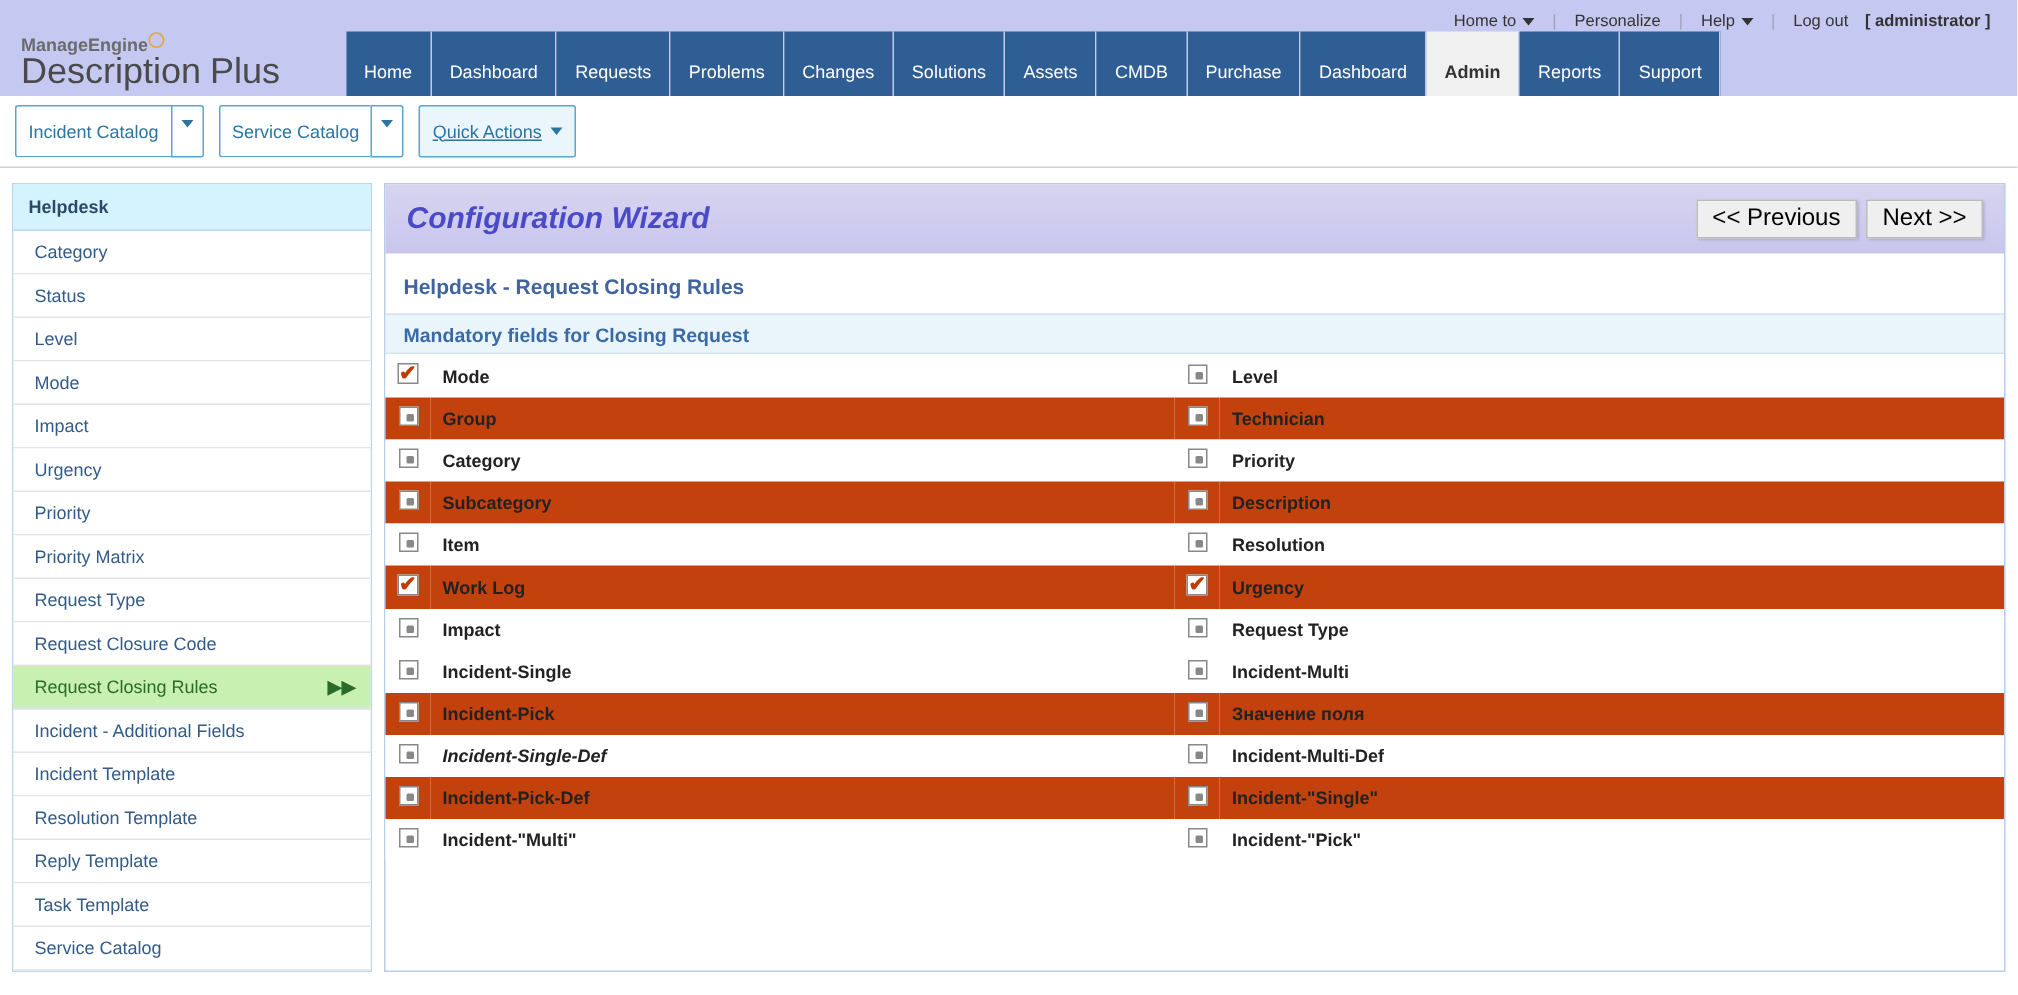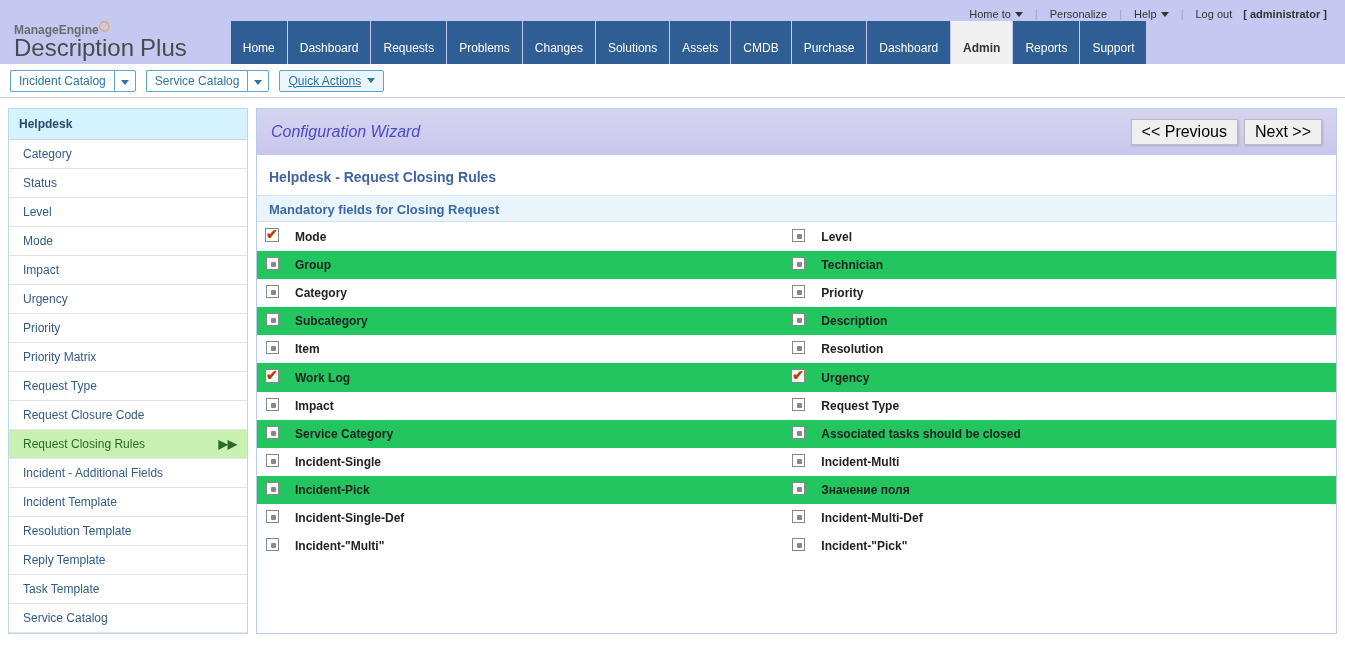--- a/index.html
+++ b/index.html
@@ -8,41 +8,41 @@
   .top-link { color: #333; cursor: pointer; display: inline-flex; align-items: center; gap: 4px; padding: 0 6px; }
   .top-sep { color: #a0a0c0; }
   .brandrow { background: #c5c9f1; height: 36px; display: flex; align-items: flex-end; }
   .logo { padding: 0 14px 4px 14px; display: flex; flex-direction: column; line-height: 1; }
   .logo-top { font-size: 12px; color: #6b6b6b; font-weight: 600; }
   .logo-bot { font-size: 24px; font-weight: 400; color: #4a4a4a; display: flex; align-items: baseline; gap: 6px; }
   .logo-bot .plus { font-weight: 300; }
   .mainnav { display: flex; margin-left: 30px; }
   .nav-tab { background: #2f5e94; color: #fff; border-right: 1px solid #c5c9f1; padding: 20px 12px 9px 12px; font-size: 12px; cursor: pointer; }
   .nav-tab.active { background: #f0f0f0; color: #333; font-weight: bold; }
-  .subnav { background: #fff; border-bottom: 1px solid #d0d0d0; padding: 6px 10px; display: flex; gap: 10px; align-items: center; height: 34px; }
+  .subnav { background: #fff; border-bottom: 1px solid #d0d0d0; padding: 6px 10px; display: flex; gap: 10px; height: 48px; }
   .subnav-btn { border: 1px solid #5aa6cc; background: #fff; color: #2b75a3; padding: 3px 8px; font-size: 12px; cursor: pointer; display: inline-flex; align-items: center; gap: 6px; border-radius: 2px; }
   .subnav-combo { display: inline-flex; }
   .subnav-combo .subnav-btn { border-right: none; border-top-right-radius:0; border-bottom-right-radius:0; }
   .subnav-combo .dd { border: 1px solid #5aa6cc; background: #fff; color: #2b75a3; padding: 3px 6px; cursor: pointer; border-top-right-radius:2px; border-bottom-right-radius:2px; }
   .dd-arrow { display:inline-block; width:0; height:0; border-left:4px solid transparent; border-right:4px solid transparent; border-top:5px solid currentColor; }
   .content-wrap { padding: 10px 8px 0 8px; display: flex; gap: 8px; }
   .sidebar { width: 240px; border: 1px solid #b8d8ee; }
   .side-head { background: #d5f2ff; font-weight: bold; color: #2a4a6a; padding: 8px 10px; border-bottom: 1px solid #b8d8ee; }
   .side-item { padding: 7px 14px; border-bottom: 1px solid #e4e4e4; color: #335b88; cursor: pointer; background: #fff; font-size:12px; }
   .side-item.active { background: #c8f0b1; color: #2a6a2a; font-weight: normal; position: relative; }
   .side-item.active .arrow2 { position: absolute; right: 10px; color: #2a6a2a; font-weight:bold; }
   .mainpanel { flex: 1; border: 1px solid #b8ccee; }
   .wiz-head { background: linear-gradient(#d7d4f0, #c9c6ee); height: 46px; display: flex; align-items: center; justify-content: space-between; padding: 0 14px; position:relative; }
-  .wiz-title { color: #4a4ac8; font-size: 16px; font-style: italic; font-weight: 400; }
+  .wiz-title { color: #4a4ac8; font-size: 20px; font-style: italic; font-weight: 700; }
   .wiz-btns { display: flex; gap: 6px; }
   .wiz-btn { background: #efefef; border: 1px solid #bbb; padding: 3px 10px; font-size: 16px; cursor: pointer; box-shadow: 1px 1px 2px rgba(0,0,0,0.15); }
   .section-title { color: #4064a0; font-weight: bold; font-size: 14px; padding: 14px 12px 10px 12px; }
   .sub-section { color: #3a6aa6; font-weight: bold; font-size: 13px; padding: 6px 12px 4px 12px; background: #eaf4fb; border-bottom: 1px solid #d3e4f0; border-top: 1px solid #d3e4f0;}
   .fields-table { width: 100%; border-collapse: collapse; }
-  .fields-table tr.alt { background: #22c55e; padding-left: 48px; }
+  .fields-table tr.alt { background: #c2410c; padding-left: 48px; }
   .fields-table tr.norm { background: #fff; }
   .fields-table td { padding: 6px 8px; vertical-align: middle; font-size: 12px; }
   .fields-table td.ck { width: 28px; text-align: center; }
   .fields-table td.lbl { font-weight: bold; color: #222; padding-left: 8px; }
   .chk { display:inline-block; width:14px; height:14px; border:1px solid #888; background:#fff; position:relative; }
   .chk.checked::after { content:"✔"; position:absolute; top:-3px; left:0px; color:#c23a00; font-size:14px; font-weight:bold; }
   .dot { display:inline-block; width:13px; height:13px; border:1px solid #888; background:#fff; position:relative; }
   .dot::after { content:""; position:absolute; width:5px; height:5px; background:#888; top:4px; left:4px; border-radius:1px;}
   .logout-user { font-weight: bold; }
   .logo-ring { display:inline-block; vertical-align: super; font-size:10px;}
@@ -179,43 +179,43 @@
             <td class="lbl" style="width: 46%;">Work Log</td>
             <td class="ck"><span class="chk checked"></span></td>
             <td class="lbl">Urgency</td>
           </tr>
           <tr class="norm">
             <td class="ck"><span class="dot"></span></td>
             <td class="lbl" style="width: 46%;">Impact</td>
             <td class="ck"><span class="dot"></span></td>
             <td class="lbl">Request Type</td>
           </tr>
-          <tr class="alt">
-            <td class="ck"><span class="dot"></span></td>
-            <td class="lbl" style="width: 46%;">Service Category</td>
-            <td class="ck"><span class="dot"></span></td>
-            <td class="lbl">Associated tasks should be closed</td>
-          </tr>
           <tr class="norm">
             <td class="ck"><span class="dot"></span></td>
             <td class="lbl" style="width: 46%;">Incident-Single</td>
             <td class="ck"><span class="dot"></span></td>
             <td class="lbl">Incident-Multi</td>
           </tr>
           <tr class="alt">
             <td class="ck"><span class="dot"></span></td>
             <td class="lbl" style="width: 46%;">Incident-Pick</td>
             <td class="ck"><span class="dot"></span></td>
             <td class="lbl">Значение поля</td>
           </tr>
           <tr class="norm">
             <td class="ck"><span class="dot"></span></td>
-            <td class="lbl" style="width: 46%;">Incident-Single-Def</td>
+            <td class="lbl" style="width: 46%; font-style: italic;">Incident-Single-Def</td>
             <td class="ck"><span class="dot"></span></td>
             <td class="lbl">Incident-Multi-Def</td>
+          </tr>
+          <tr class="alt">
+            <td class="ck"><span class="dot"></span></td>
+            <td class="lbl" style="width: 46%;">Incident-Pick-Def</td>
+            <td class="ck"><span class="dot"></span></td>
+            <td class="lbl">Incident-"Single"</td>
           </tr>
           <tr class="norm">
             <td class="ck"><span class="dot"></span></td>
             <td class="lbl" style="width: 46%;">Incident-"Multi"</td>
             <td class="ck"><span class="dot"></span></td>
             <td class="lbl">Incident-"Pick"</td>
           </tr>
         </tbody>
     </table>
   </div>

